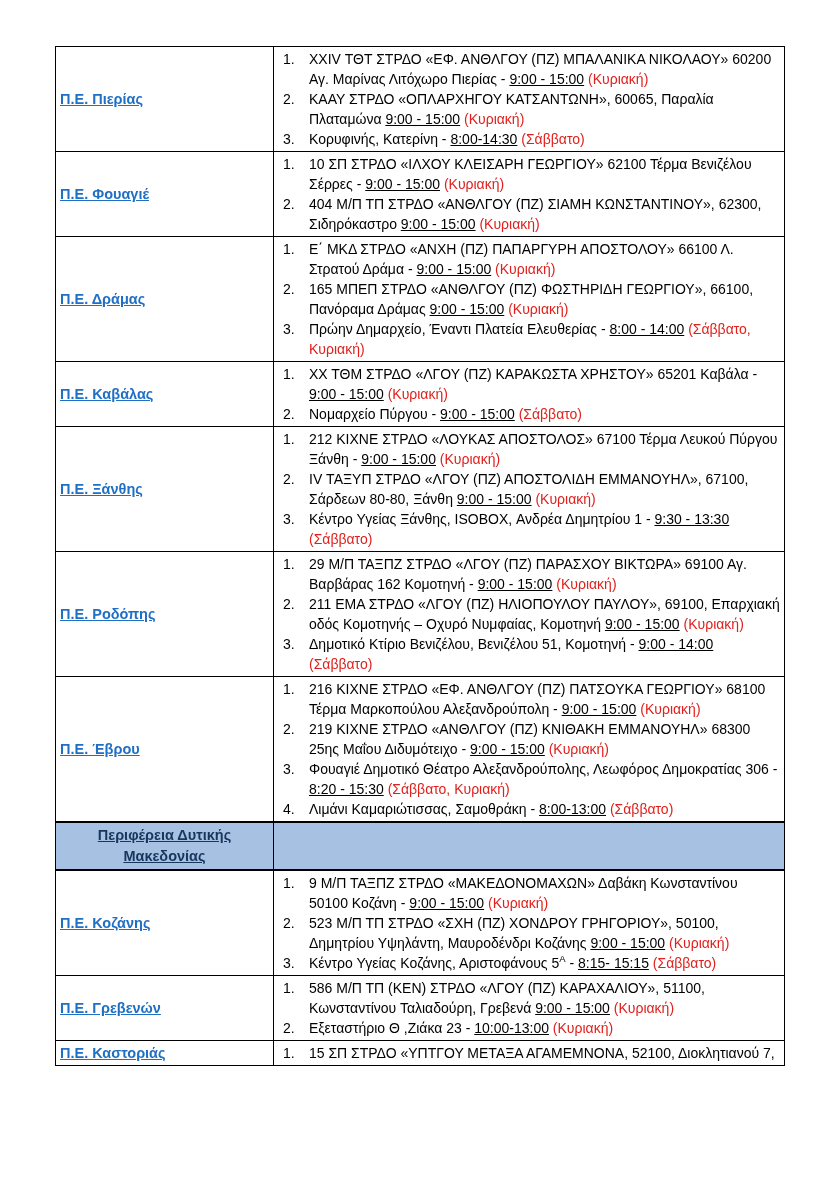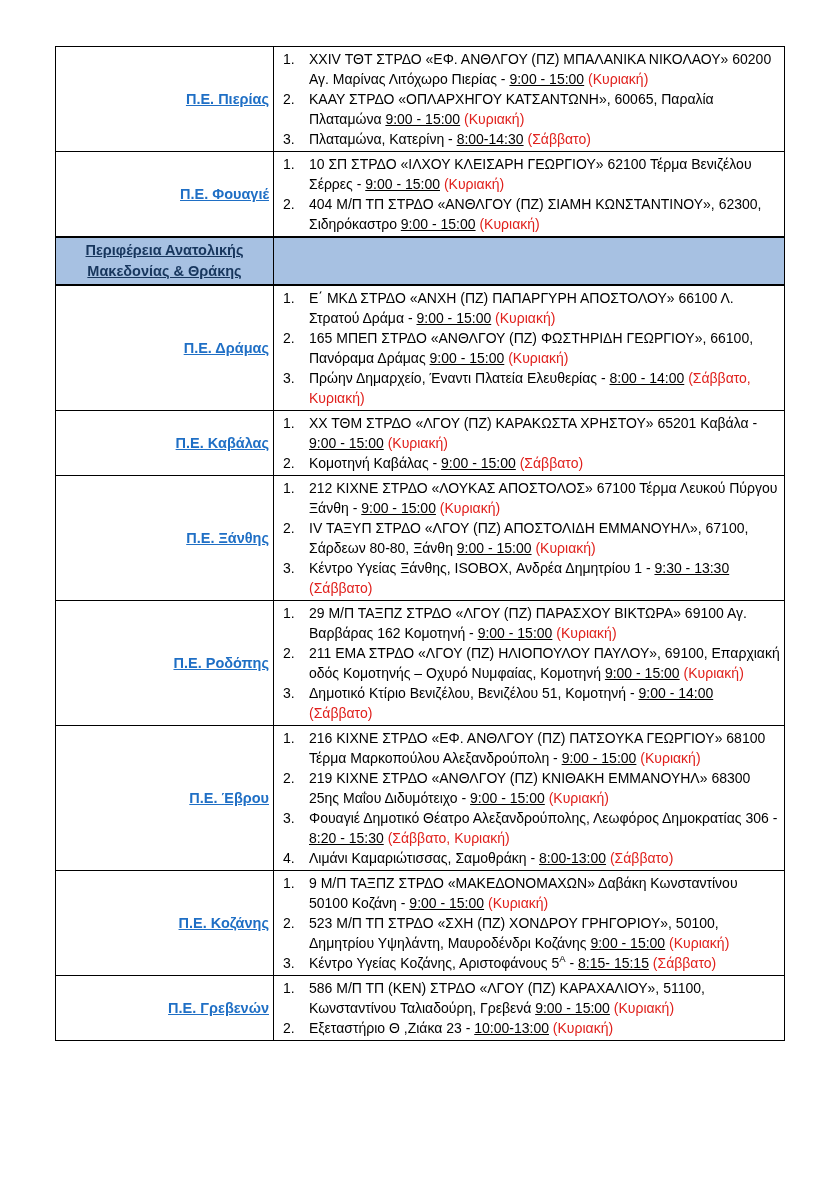--- a/index.html
+++ b/index.html
@@ -9,21 +9,21 @@
     position:relative; overflow:hidden;
     -webkit-font-smoothing:antialiased;
   }
   .doc { position:absolute; left:55px; top:46px; width:730px; }
   table.regions {
     border-collapse:collapse; width:100%; table-layout:fixed;
   }
   td { border:1.6px solid #000000; vertical-align:middle; }
   .col-region { width:218px; }
   
-  .region-cell { text-align:right; padding:0 4px; }
+  .region-cell { text-align:left; padding:0 4px; }
   .region-label {
     color:var(--link-blue,#1F6FC5);
     font-weight:bold; text-decoration:underline;
     font-size:14.5px; line-height:20px;
     cursor:pointer;
   }
   
   .items-cell { padding:2px 4px 2px 6px; vertical-align:middle; }
   .item { display:flex; align-items:flex-start; font-size:14px; line-height:20px; color:#000; }
   .num { flex:0 0 26px; width:26px; padding-left:3px; }
@@ -61,42 +61,38 @@
             <div class="item">
               <span class="num">1.</span>
               <span class="txt"><span class="sg-n">XXIV ΤΘΤ ΣΤΡΔΟ «ΕΦ. ΑΝΘΛΓΟΥ (ΠΖ) ΜΠΑΛΑΝΙΚΑ ΝΙΚΟΛΑΟΥ» 60200 Αγ. Μαρίνας Λιτόχωρο Πιερίας - </span><span class="sg-u">9:00 - 15:00</span><span class="sg-n"> </span><span class="sg-r">(Κυριακή)</span></span>
             </div>
             <div class="item">
               <span class="num">2.</span>
               <span class="txt"><span class="sg-n">ΚΑΑΥ ΣΤΡΔΟ «ΟΠΛΑΡΧΗΓΟΥ ΚΑΤΣΑΝΤΩΝΗ», 60065, Παραλία Πλαταμώνα </span><span class="sg-u">9:00 - 15:00</span><span class="sg-n"> </span><span class="sg-r">(Κυριακή)</span></span>
             </div>
             <div class="item">
               <span class="num">3.</span>
-              <span class="txt"><span class="sg-n">Πλαταμώνα, Κατερίνη - </span><span class="sg-u">8:00-14:30</span><span class="sg-n"> </span><span class="sg-r">(Σάββατο)</span></span>
+              <span class="txt"><span class="sg-n">Κορυφινής, Κατερίνη - </span><span class="sg-u">8:00-14:30</span><span class="sg-n"> </span><span class="sg-r">(Σάββατο)</span></span>
             </div>
           </td>
         </tr>
         <tr>
           <td class="region-cell"><span class="region-label">Π.Ε. Φουαγιέ</span></td>
           <td class="items-cell">
             <div class="item">
               <span class="num">1.</span>
               <span class="txt"><span class="sg-n">10 ΣΠ ΣΤΡΔΟ «ΙΛΧΟΥ ΚΛΕΙΣΑΡΗ ΓΕΩΡΓΙΟΥ» 62100 Τέρμα Βενιζέλου Σέρρες - </span><span class="sg-u">9:00 - 15:00</span><span class="sg-n"> </span><span class="sg-r">(Κυριακή)</span></span>
             </div>
             <div class="item">
               <span class="num">2.</span>
               <span class="txt"><span class="sg-n">404 Μ/Π ΤΠ ΣΤΡΔΟ «ΑΝΘΛΓΟΥ (ΠΖ) ΣΙΑΜΗ ΚΩΝΣΤΑΝΤΙΝΟΥ», 62300, Σιδηρόκαστρο </span><span class="sg-u">9:00 - 15:00</span><span class="sg-n"> </span><span class="sg-r">(Κυριακή)</span></span>
             </div>
           </td>
         </tr>
         <tr>
-          <td class="section-cell"><span class="section-title">Περιφέρεια Ανατολικής Μακεδονίας &amp; Θράκης</span></td>
-          <td class="section-cell"></td>
-        </tr>
-        <tr>
           <td class="region-cell"><span class="region-label">Π.Ε. Δράμας</span></td>
           <td class="items-cell">
             <div class="item">
               <span class="num">1.</span>
               <span class="txt"><span class="sg-n">Ε΄ ΜΚΔ ΣΤΡΔΟ «ΑΝΧΗ (ΠΖ) ΠΑΠΑΡΓΥΡΗ ΑΠΟΣΤΟΛΟΥ» 66100 Λ. Στρατού Δράμα - </span><span class="sg-u">9:00 - 15:00</span><span class="sg-n"> </span><span class="sg-r">(Κυριακή)</span></span>
             </div>
             <div class="item">
               <span class="num">2.</span>
               <span class="txt"><span class="sg-n">165 ΜΠΕΠ ΣΤΡΔΟ «ΑΝΘΛΓΟΥ (ΠΖ) ΦΩΣΤΗΡΙΔΗ ΓΕΩΡΓΙΟΥ», 66100, Πανόραμα Δράμας </span><span class="sg-u">9:00 - 15:00</span><span class="sg-n"> </span><span class="sg-r">(Κυριακή)</span></span>
             </div>
@@ -108,21 +104,21 @@
         </tr>
         <tr>
           <td class="region-cell"><span class="region-label">Π.Ε. Καβάλας</span></td>
           <td class="items-cell">
             <div class="item">
               <span class="num">1.</span>
               <span class="txt"><span class="sg-n">ΧΧ ΤΘΜ ΣΤΡΔΟ «ΛΓΟΥ (ΠΖ) ΚΑΡΑΚΩΣΤΑ ΧΡΗΣΤΟΥ» 65201 Καβάλα - </span><span class="sg-u">9:00 - 15:00</span><span class="sg-n"> </span><span class="sg-r">(Κυριακή)</span></span>
             </div>
             <div class="item">
               <span class="num">2.</span>
-              <span class="txt"><span class="sg-n">Κομοτηνή Καβάλας - </span><span class="sg-u">9:00 - 15:00</span><span class="sg-n"> </span><span class="sg-r">(Σάββατο)</span></span>
+              <span class="txt"><span class="sg-n">Νομαρχείο Πύργου - </span><span class="sg-u">9:00 - 15:00</span><span class="sg-n"> </span><span class="sg-r">(Σάββατο)</span></span>
             </div>
           </td>
         </tr>
         <tr>
           <td class="region-cell"><span class="region-label">Π.Ε. Ξάνθης</span></td>
           <td class="items-cell">
             <div class="item">
               <span class="num">1.</span>
               <span class="txt"><span class="sg-n">212 ΚΙΧΝΕ ΣΤΡΔΟ «ΛΟΥΚΑΣ ΑΠΟΣΤΟΛΟΣ» 67100 Τέρμα Λευκού Πύργου Ξάνθη - </span><span class="sg-u">9:00 - 15:00</span><span class="sg-n"> </span><span class="sg-r">(Κυριακή)</span></span>
             </div>
@@ -168,20 +164,24 @@
               <span class="num">3.</span>
               <span class="txt"><span class="sg-n">Φουαγιέ Δημοτικό Θέατρο Αλεξανδρούπολης, Λεωφόρος Δημοκρατίας 306 - </span><span class="sg-u">8:20 - 15:30</span><span class="sg-n"> </span><span class="sg-r">(Σάββατο, Κυριακή)</span></span>
             </div>
             <div class="item">
               <span class="num">4.</span>
               <span class="txt"><span class="sg-n">Λιμάνι Καμαριώτισσας, Σαμοθράκη - </span><span class="sg-u">8:00-13:00</span><span class="sg-n"> </span><span class="sg-r">(Σάββατο)</span></span>
             </div>
           </td>
         </tr>
         <tr>
+          <td class="section-cell"><span class="section-title">Περιφέρεια Δυτικής Μακεδονίας</span></td>
+          <td class="section-cell"></td>
+        </tr>
+        <tr>
           <td class="region-cell"><span class="region-label">Π.Ε. Κοζάνης</span></td>
           <td class="items-cell">
             <div class="item">
               <span class="num">1.</span>
               <span class="txt"><span class="sg-n">9 Μ/Π ΤΑΞΠΖ ΣΤΡΔΟ «ΜΑΚΕΔΟΝΟΜΑΧΩΝ» Δαβάκη Κωνσταντίνου 50100 Κοζάνη - </span><span class="sg-u">9:00 - 15:00</span><span class="sg-n"> </span><span class="sg-r">(Κυριακή)</span></span>
             </div>
             <div class="item">
               <span class="num">2.</span>
               <span class="txt"><span class="sg-n">523 Μ/Π ΤΠ ΣΤΡΔΟ «ΣΧΗ (ΠΖ) ΧΟΝΔΡΟΥ ΓΡΗΓΟΡΙΟΥ», 50100, Δημητρίου Υψηλάντη, Μαυροδένδρι Κοζάνης </span><span class="sg-u">9:00 - 15:00</span><span class="sg-n"> </span><span class="sg-r">(Κυριακή)</span></span>
             </div>
@@ -194,18 +194,27 @@
         <tr>
           <td class="region-cell"><span class="region-label">Π.Ε. Γρεβενών</span></td>
           <td class="items-cell">
             <div class="item">
               <span class="num">1.</span>
               <span class="txt"><span class="sg-n">586 Μ/Π ΤΠ (ΚΕΝ) ΣΤΡΔΟ «ΛΓΟΥ (ΠΖ) ΚΑΡΑΧΑΛΙΟΥ», 51100, Κωνσταντίνου Ταλιαδούρη, Γρεβενά </span><span class="sg-u">9:00 - 15:00</span><span class="sg-n"> </span><span class="sg-r">(Κυριακή)</span></span>
             </div>
             <div class="item">
               <span class="num">2.</span>
               <span class="txt"><span class="sg-n">Εξεταστήριο Θ ,Ζιάκα 23 - </span><span class="sg-u">10:00-13:00</span><span class="sg-n"> </span><span class="sg-r">(Κυριακή)</span></span>
+            </div>
+          </td>
+        </tr>
+        <tr>
+          <td class="region-cell"><span class="region-label">Π.Ε. Καστοριάς</span></td>
+          <td class="items-cell">
+            <div class="item">
+              <span class="num">1.</span>
+              <span class="txt"><span class="sg-n">15 ΣΠ ΣΤΡΔΟ «ΥΠΤΓΟΥ ΜΕΤΑΞΑ ΑΓΑΜΕΜΝΟΝΑ, 52100, Διοκλητιανού 7,</span></span>
             </div>
           </td>
         </tr>
       </tbody>
   </table>
 </div>
 
 </body></html>

